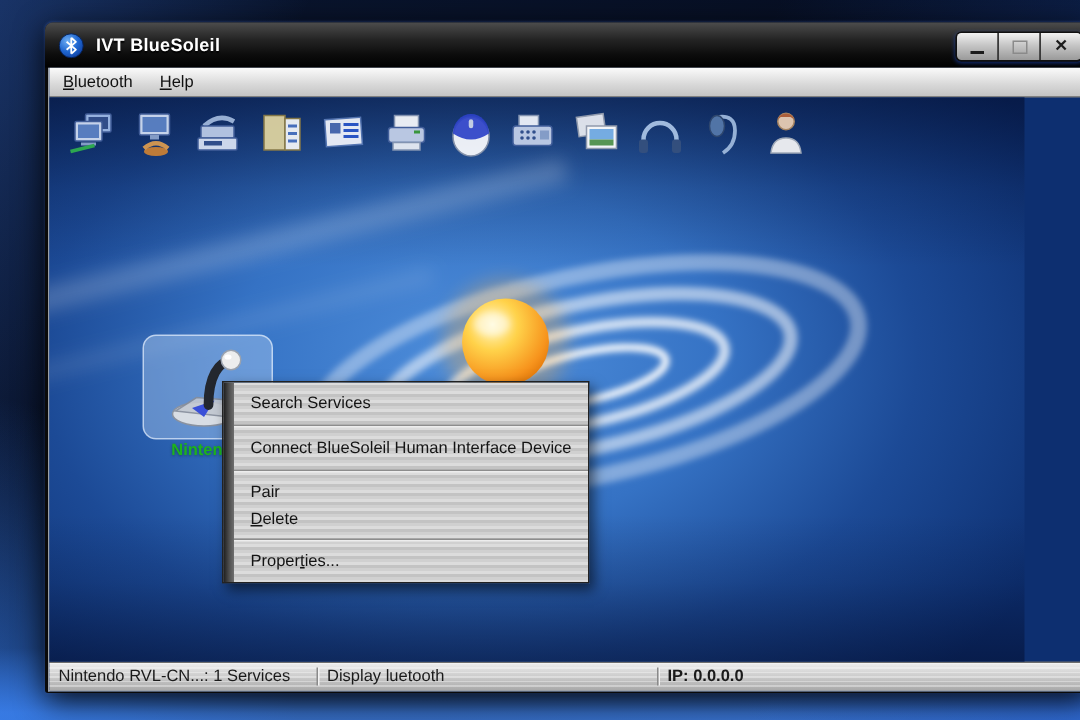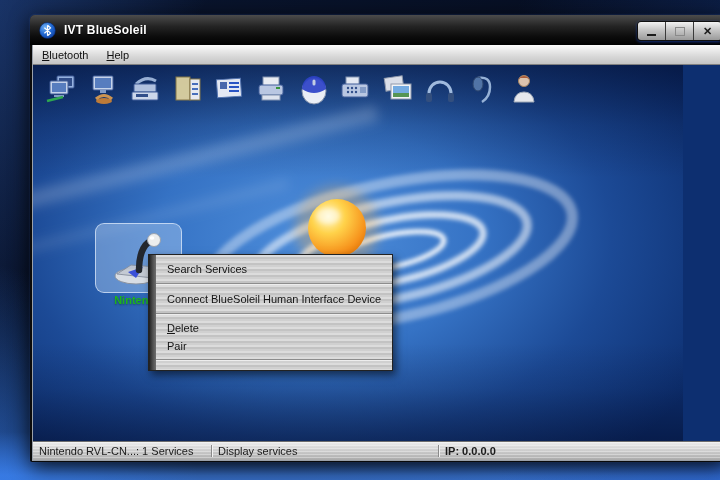--- a/index.html
+++ b/index.html
@@ -283,28 +283,29 @@
           </svg>
         </div>
         <div class="device-label">Nintendo</div>
 
         <div class="ctxmenu">
           <div class="ctx-gutter"></div>
           <div class="ctx-item tall">Search Services</div>
           <div class="ctx-sep"></div>
           <div class="ctx-item tall">Connect BlueSoleil Human Interface Device</div>
           <div class="ctx-sep"></div>
+          <div class="ctx-item">Pair</div>
           <div class="ctx-item"><span class="u">D</span>elete</div>
-          <div class="ctx-item">Pair</div>
           <div class="ctx-sep"></div>
+          <div class="ctx-item">Proper<span class="u">t</span>ies...</div>
         </div>
       </div>
 
       <div class="statusbar">
         <div class="sb-sec sb-1">Nintendo RVL-CN...: 1 Services</div>
         <div class="sb-div"></div>
-        <div class="sb-sec sb-2">Display services</div>
+        <div class="sb-sec sb-2">Display luetooth</div>
         <div class="sb-div"></div>
         <div class="sb-sec sb-3">IP: 0.0.0.0</div>
       </div>
     </div>
   </div>
 </div>
 
 </body></html>

